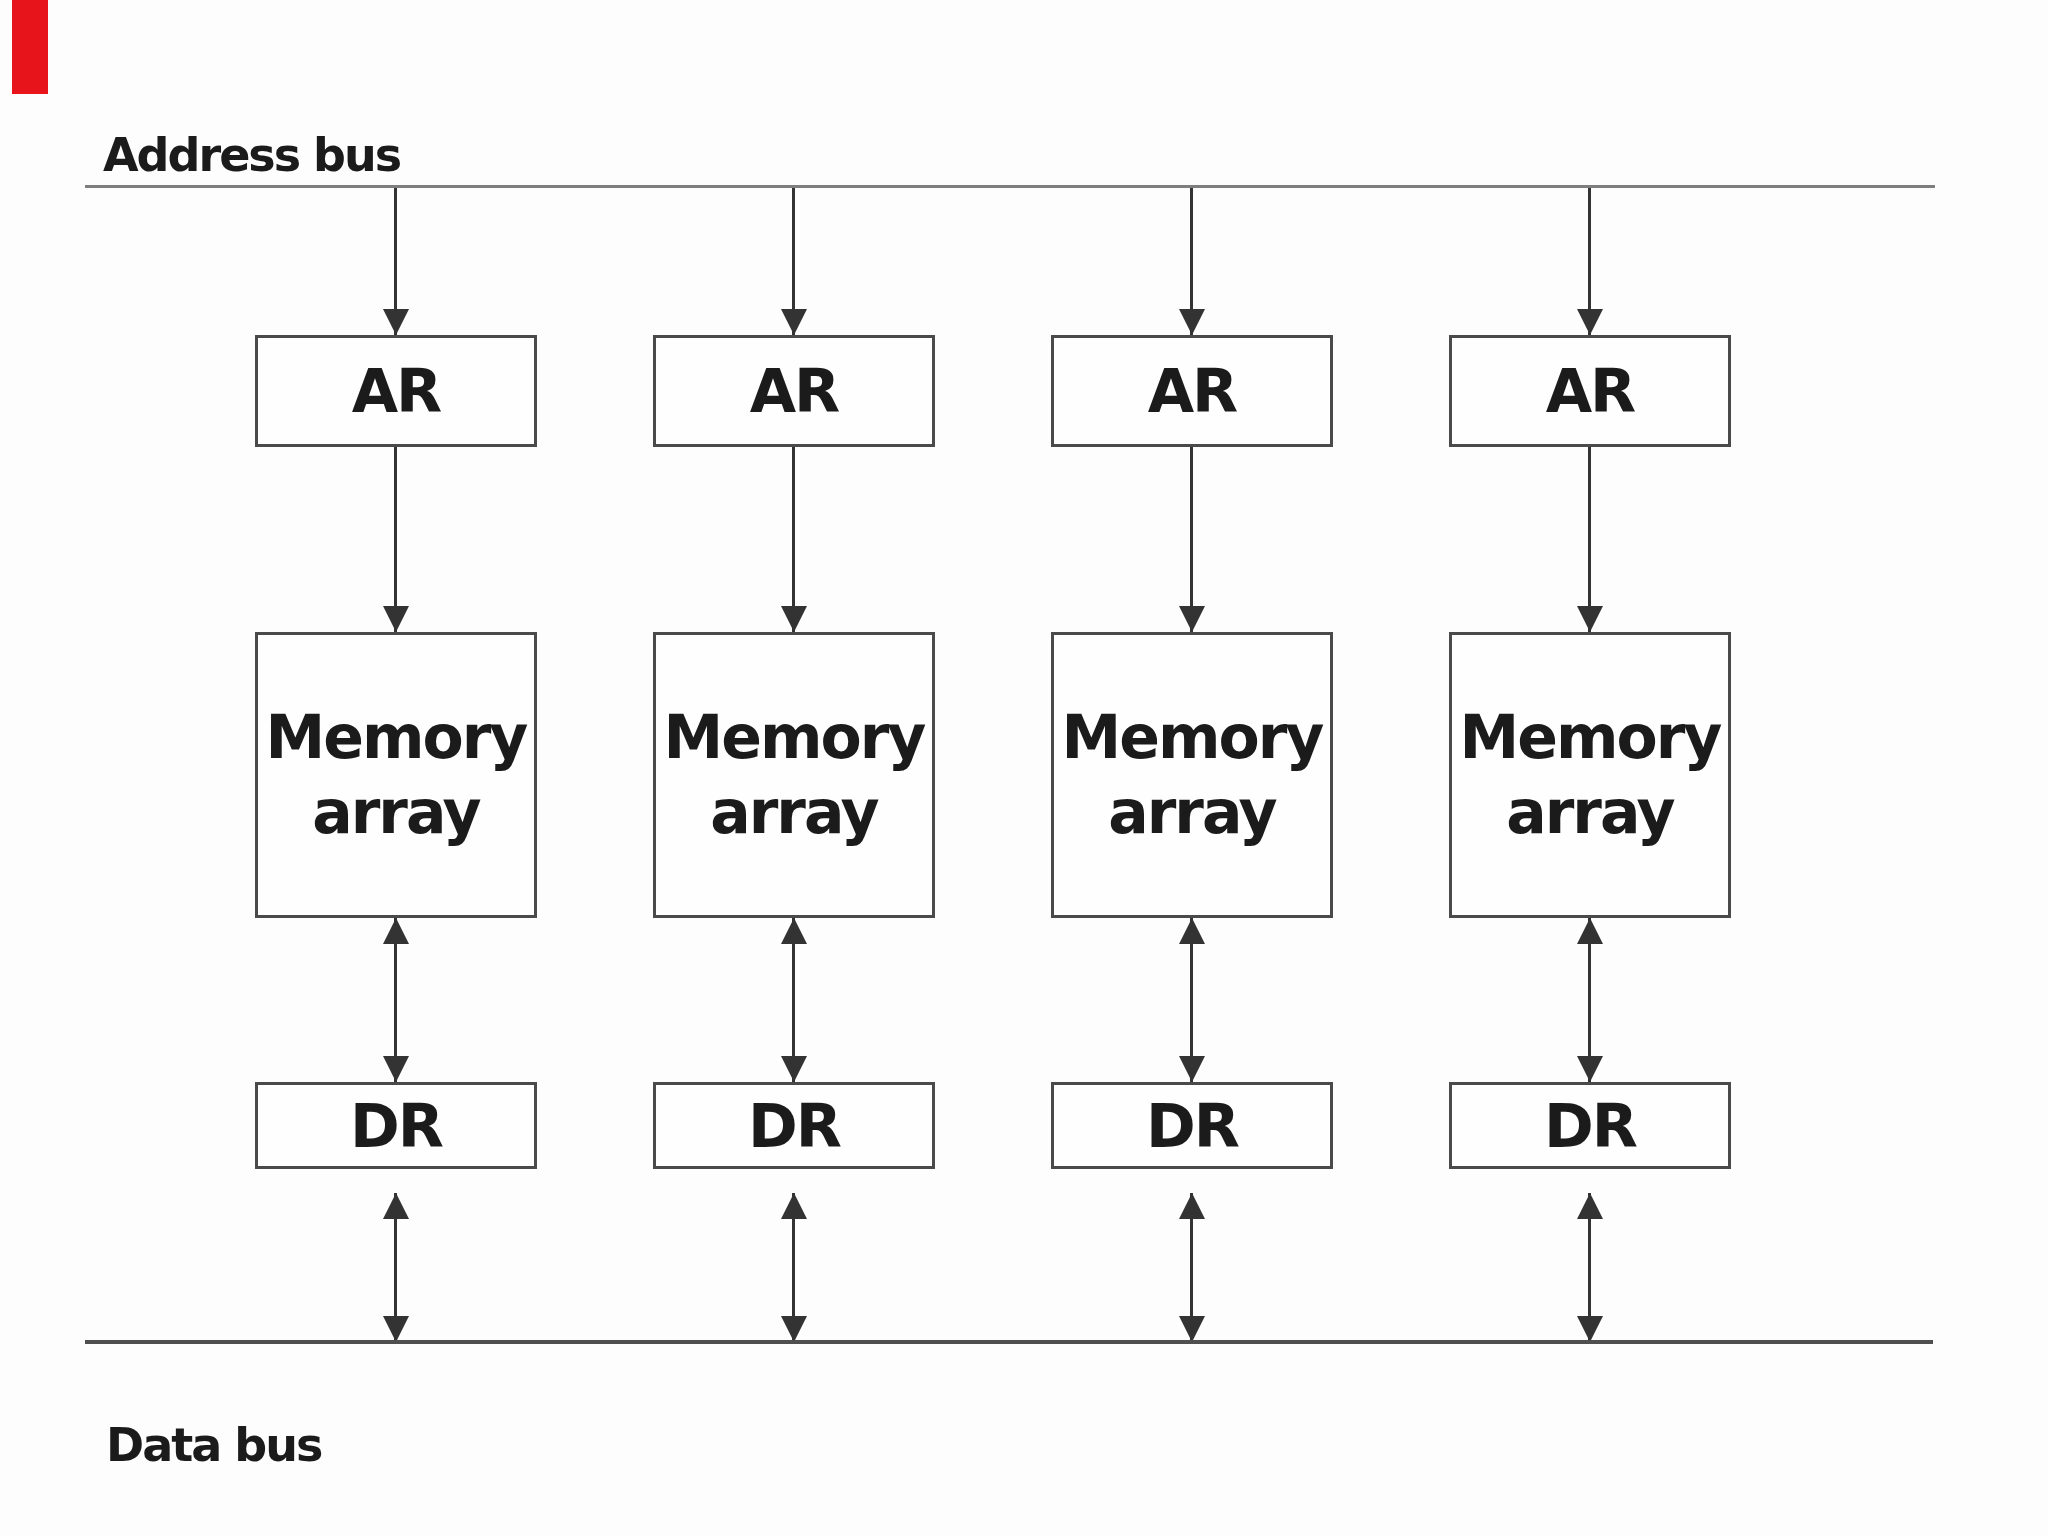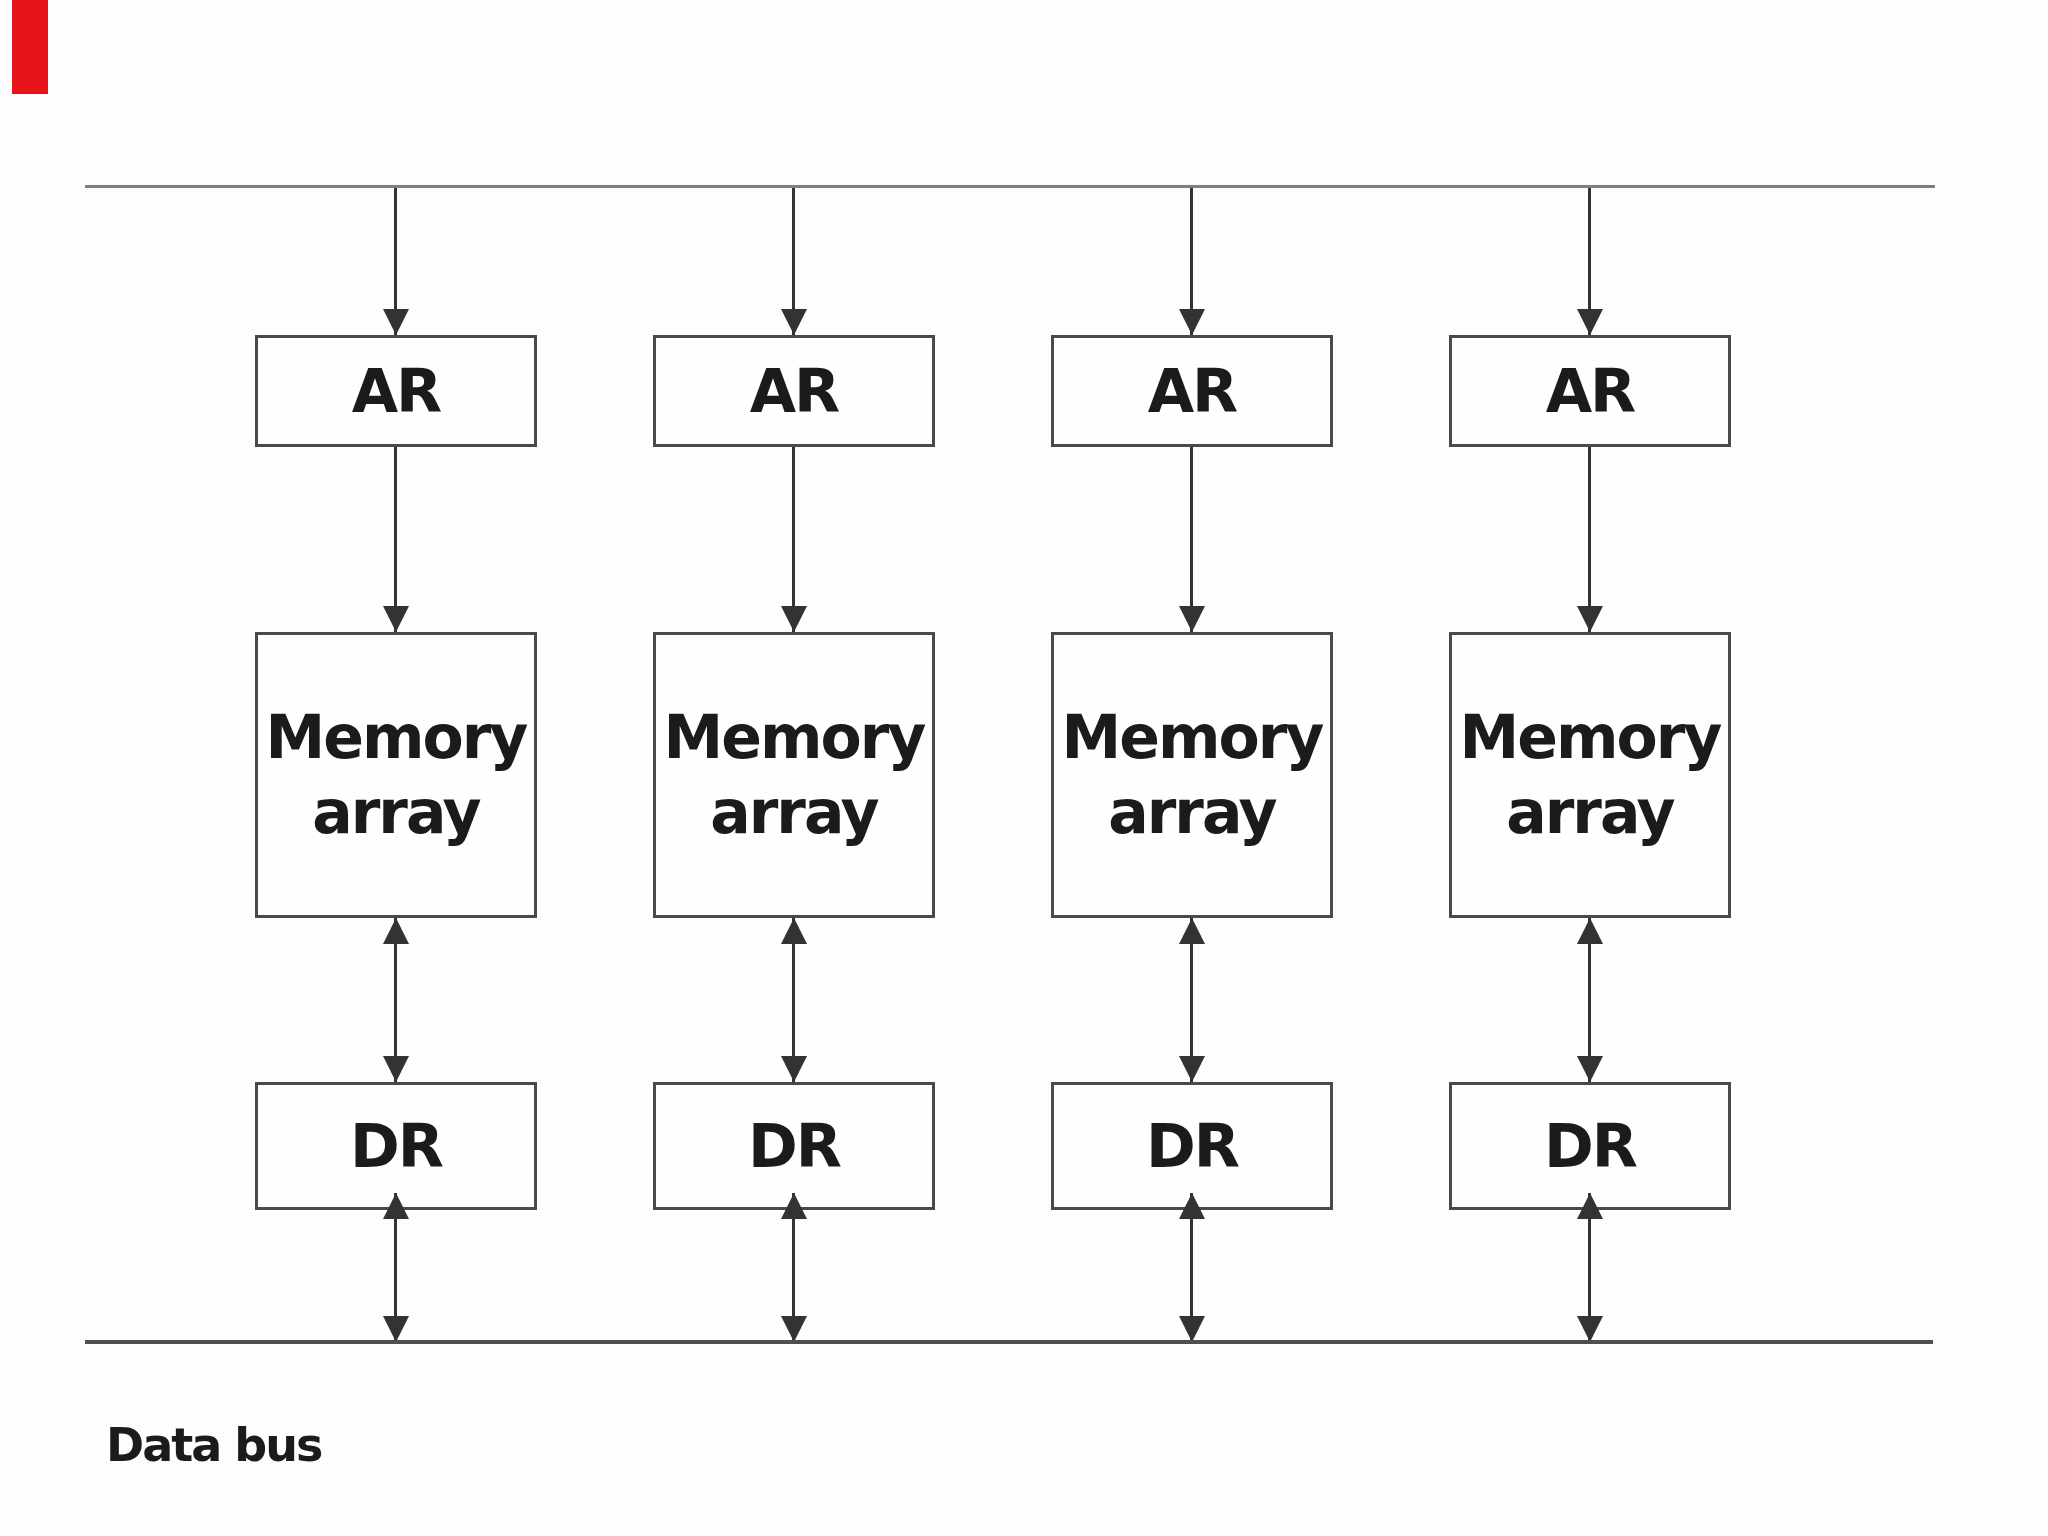--- a/index.html
+++ b/index.html
@@ -51,30 +51,31 @@
   .arr-d-down{top:1128px;}
 
   .box{
     position:absolute;left:0;width:282px;box-sizing:border-box;
     border:3px solid var(--box-border,#4a4a4a);background:#fefefe;
     display:flex;align-items:center;justify-content:center;flex-direction:column;
     font-weight:bold;font-size:60px;letter-spacing:-2px;text-align:center;
   }
   .box-ar{top:147px;height:112px;}
   .box-mem{top:444px;height:286px;line-height:1.25;}
-  .box-dr{top:894px;height:128px;}
+  .box-dr{top:894px;height:87px;}
   .lbl{display:block;}
 </style>
 </head>
 <body>
 
 <div class="canvas">
 
   <div class="red-marker"></div>
 
+  <div class="bus-label address">Address bus</div>
   <div class="bus-line address"></div>
 
   <div class="col c1">
     <div class="vseg seg-a"></div>
     <div class="arr down arr-a"></div>
     <div class="box box-ar">
       <span class="lbl">AR</span>
     </div>
     <div class="vseg seg-b"></div>
     <div class="arr down arr-b"></div>

